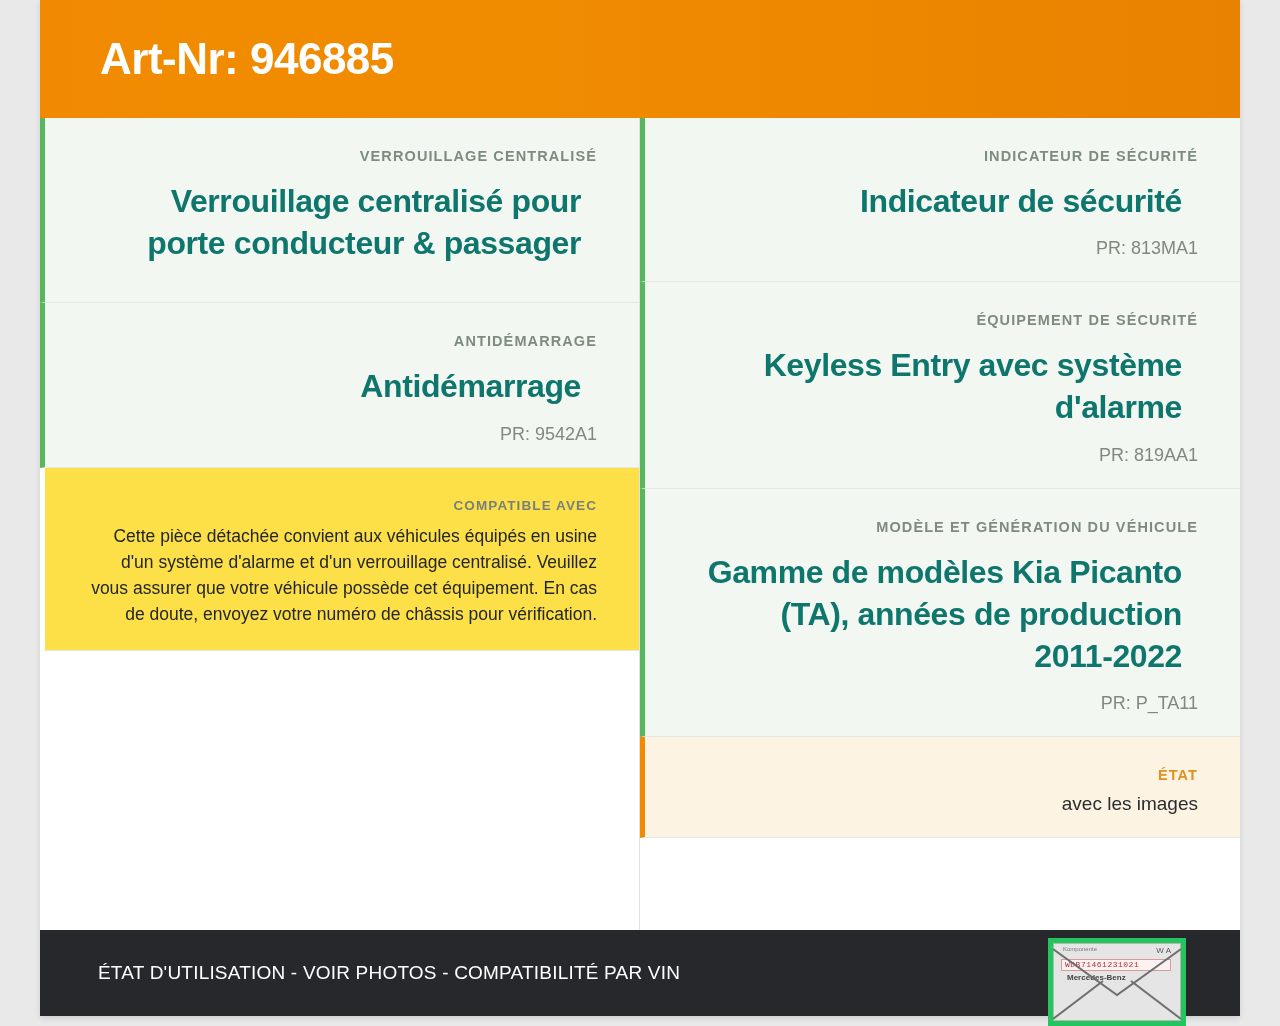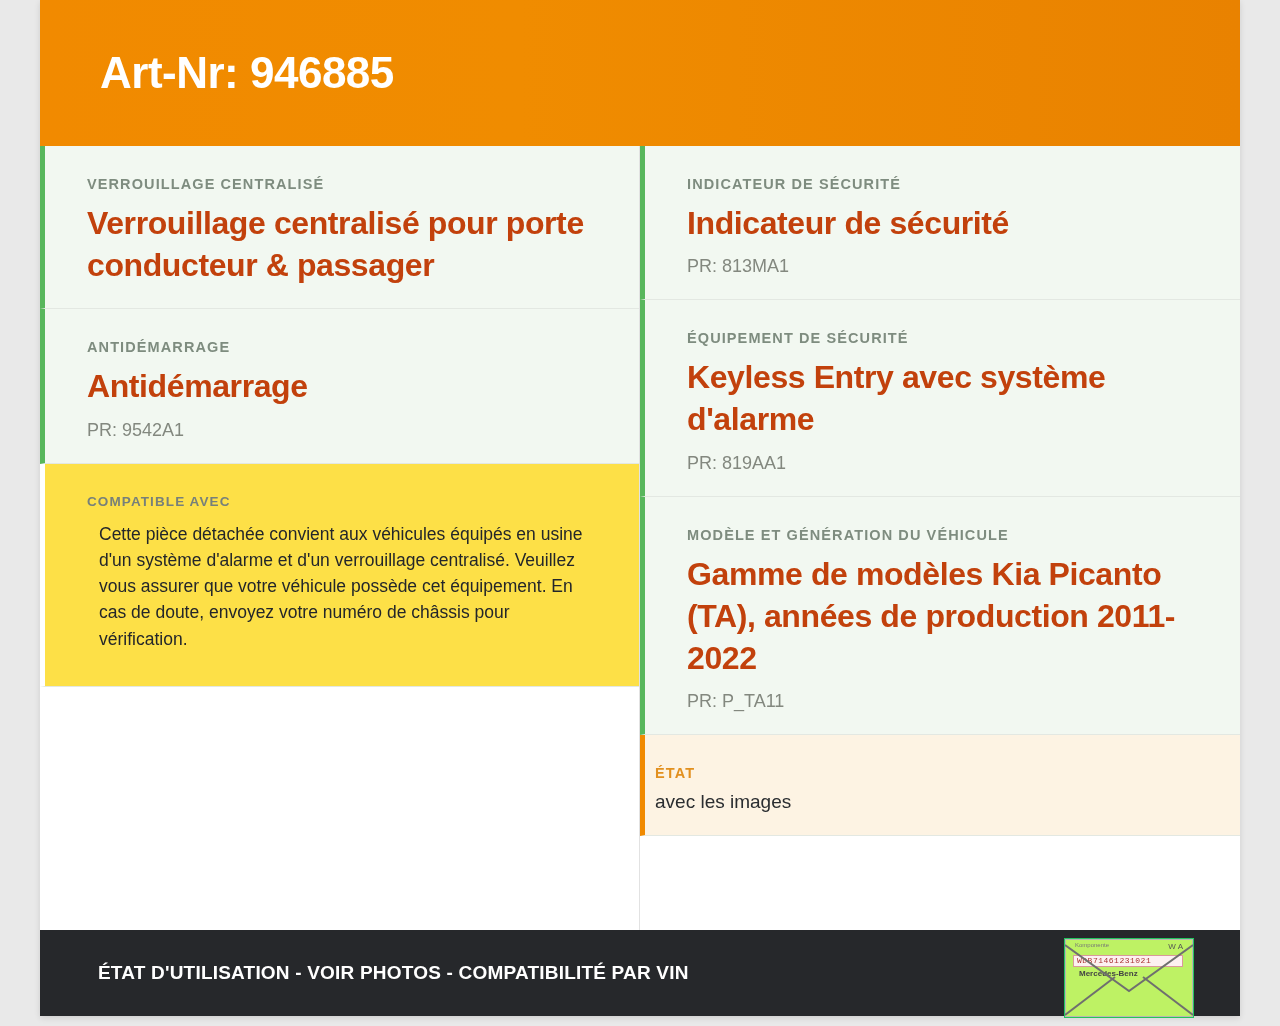--- a/index.html
+++ b/index.html
@@ -21,21 +21,21 @@
     top: 0;
     width: 1200px;
     height: 1016px;
     background: #ffffff;
     box-shadow: 0 2px 6px rgba(0,0,0,0.12);
     display: flex;
     flex-direction: column;
   }
   
   .header {
-    height: 146px;
+    height: 118px;
     background: linear-gradient(90deg, #f18a00 0%, #f08c00 40%, #e98200 100%);
     display: flex;
     align-items: center;
     flex: 0 0 auto;
   }
   .header-title {
     color: #ffffff;
     font-size: 44px;
     font-weight: bold;
     letter-spacing: -0.5px;
@@ -55,20 +55,21 @@
   }
   .col-left {
     border-right: 1px solid #e2e2e2;
   }
   .feature {
     background: #f2f8f1;
     border-left: 5px solid #58b75c;
     border-bottom: 1px solid #e3e8e2;
     box-sizing: border-box;
     padding: 30px 42px 22px 42px;
+    text-align: right;
   }
   .feature.plain {
     background: #fde047;
     border-left: 5px solid #ffffff;
   }
   .feature.state {
     background: #fdf3e3;
     border-left: 5px solid #f18a00;
     padding-left: 10px;
   }
@@ -85,74 +86,74 @@
     color: #7e8c7f;
     text-transform: uppercase;
     margin: 0 0 10px 0;
   }
   .label.orange {
     color: #e2901f;
   }
   .value {
     font-size: 32px;
     font-weight: bold;
-    color: #c2410c;
+    color: #0f766e;
     line-height: 1.32;
-    margin: 0;
+    margin: 16px;
     letter-spacing: -0.4px;
   }
   .pr {
     font-size: 18px;
     color: #83887f;
     margin: 12px 0 0 0;
   }
   .compat-label {
     font-size: 13.5px;
     font-weight: bold;
     letter-spacing: 1.1px;
     color: #77807a;
     text-transform: uppercase;
     margin: 0 0 10px 0;
   }
   .compat-text {
     font-size: 17.5px;
     color: #23262a;
     line-height: 1.5;
-    margin: 12px;
+    margin: 0;
     max-width: 560px;
   }
   .state-value {
     font-size: 19px;
     color: #2a2d30;
     margin: 0;
   }
   
   .footer {
     flex: 0 0 auto;
     height: 86px;
     background: #26282b;
     display: flex;
     align-items: center;
     position: relative;
   }
   .footer-text {
     color: #ffffff;
     font-size: 19px;
-    font-weight: bold;
+    font-weight: normal;
     letter-spacing: 0.2px;
     margin-left: 58px;
   }
   .footer-stamp {
     position: absolute;
-    right: 46px;
+    right: 54px;
     top: 8px;
     width: 128px;
     height: 78px;
-    background: #bef264;
-    border: 1px solid #22c55e;
+    background: #e5e5e5;
+    border: 5px solid #22c55e;
     overflow: hidden;
   }
   .stamp-inner {
     position: absolute;
     inset: 0;
   }
   .stamp-band {
     position: absolute;
     left: 8px;
     top: 16px;

